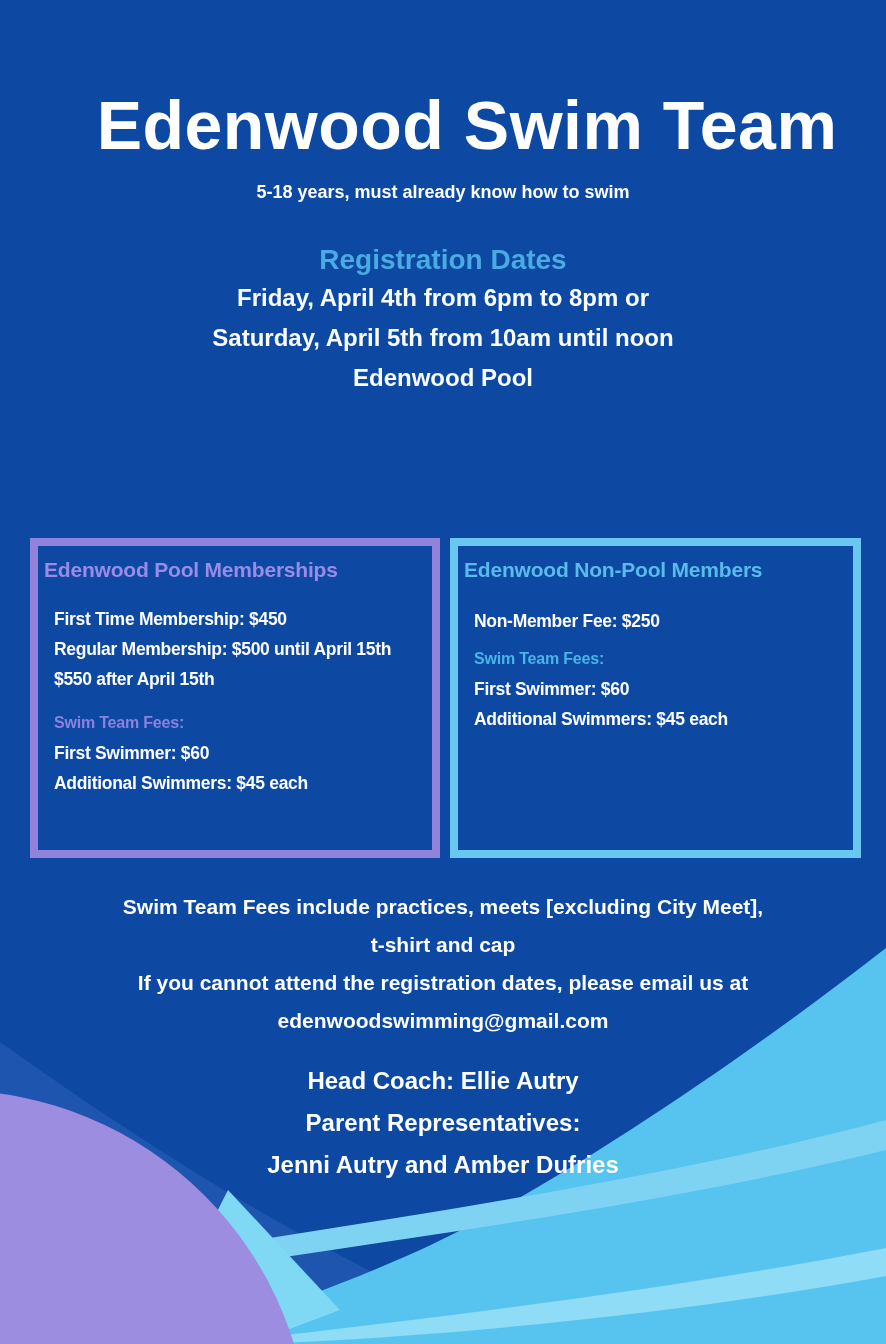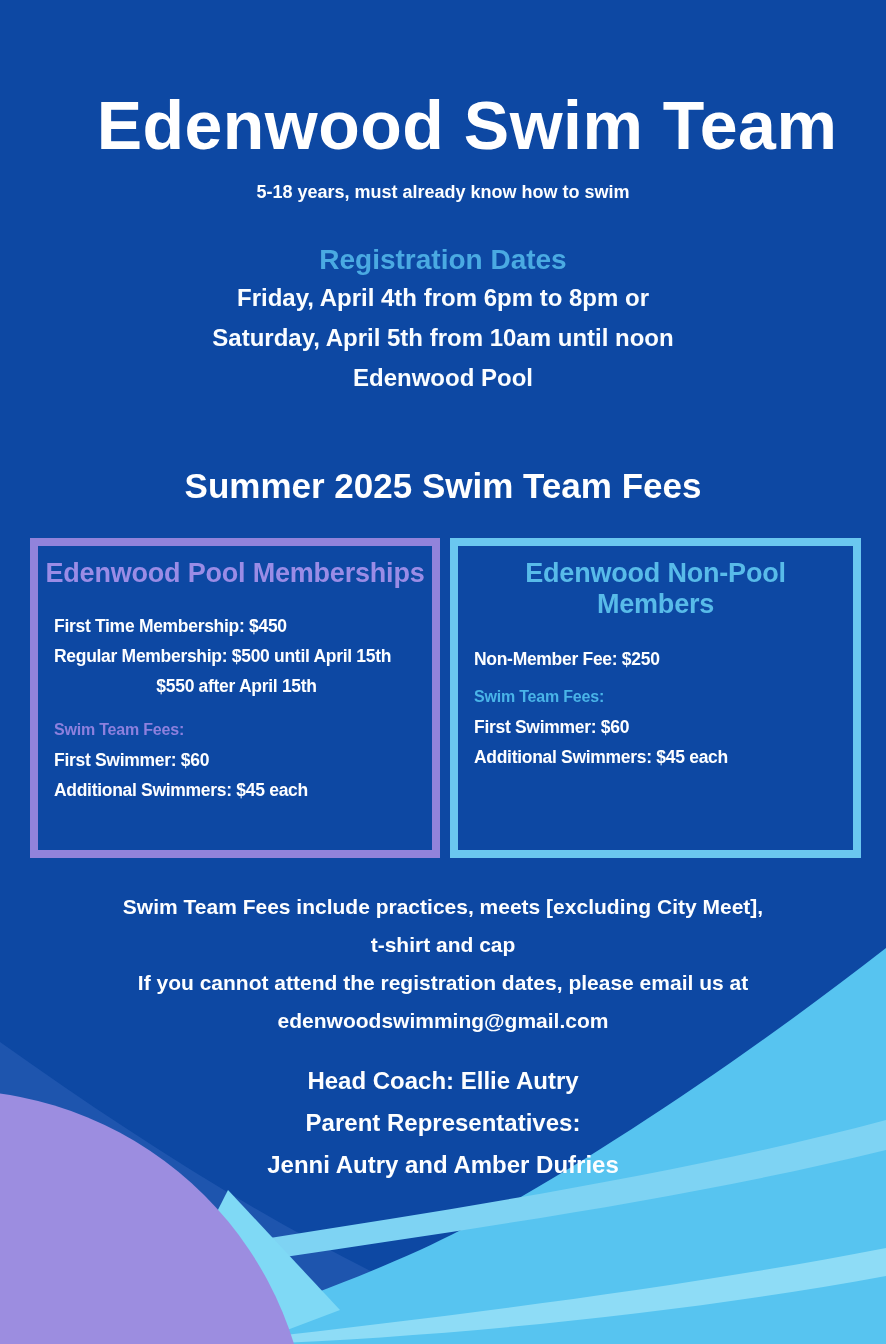--- a/index.html
+++ b/index.html
@@ -33,30 +33,30 @@
     position:absolute;top:466px;left:0;width:100%;margin:0;
     text-align:center;font-size:35px;font-weight:700;color:#ffffff;
   }
 
   .box{
     position:absolute;top:538px;height:320px;box-sizing:border-box;
     border:8px solid;background:transparent;
   }
   .box-purple{left:30px;width:410px;border-color:#9183db;}
   .box-blue{left:450px;width:411px;border-color:#6ac7f0;}
-  .box h3{margin:12px 6px 16px;text-align:center;font-size:27px;font-weight:700;letter-spacing:-0.2px;}
+  .box h3{margin:12px 6px 16px;font-size:21px;font-weight:700;letter-spacing:-0.2px;}
   .box-purple h3{color:#9a8ce6;}
   .box-blue h3{color:#58bbe9;}
   .box .body{
     margin-left:16px;margin-right:12px;
     font-size:17.5px;font-weight:700;letter-spacing:-0.3px;line-height:30px;color:#fdfeff;
   }
   .box-purple .body.first{margin-top:22px;}
   .box-blue .body.first{margin-top:24px;}
-  .box .body .right{text-align:center;margin-right:1px;}
+  .box .body .right{text-align:left;margin-right:1px;}
   .box h4{margin:20px 0 6px 16px;font-size:16px;font-weight:700;letter-spacing:-0.2px;}
   .box-purple h4{color:#8d80de;}
   .box-blue h4{margin-top:14px;color:#49b4e8;}
 
   .notes{
     position:absolute;top:888px;left:0;width:100%;
     text-align:center;font-size:21px;font-weight:700;line-height:38px;color:#fdfeff;
   }
   .contacts{
     position:absolute;top:1060px;left:0;width:100%;
@@ -82,21 +82,20 @@
   <div class="subtitle">5-18 years, must already know how to swim</div>
 
   <div class="reg-heading">Registration Dates</div>
 
   <div class="reg-lines">
     <div>Friday, April 4th from 6pm to 8pm or</div>
     <div>Saturday, April 5th from 10am until noon</div>
     <div>Edenwood Pool</div>
   </div>
 
-  <h2 class="fees-heading">Summer 2025 Swim Team Fees</h2>
 
   <section class="box box-purple">
     <h3>Edenwood Pool Memberships</h3>
     <div class="body first">
       <div>First Time Membership: $450</div>
       <div>Regular Membership: $500 until April 15th</div>
       <div class="right">$550 after April 15th</div>
     </div>
     <h4>Swim Team Fees:</h4>
     <div class="body">

